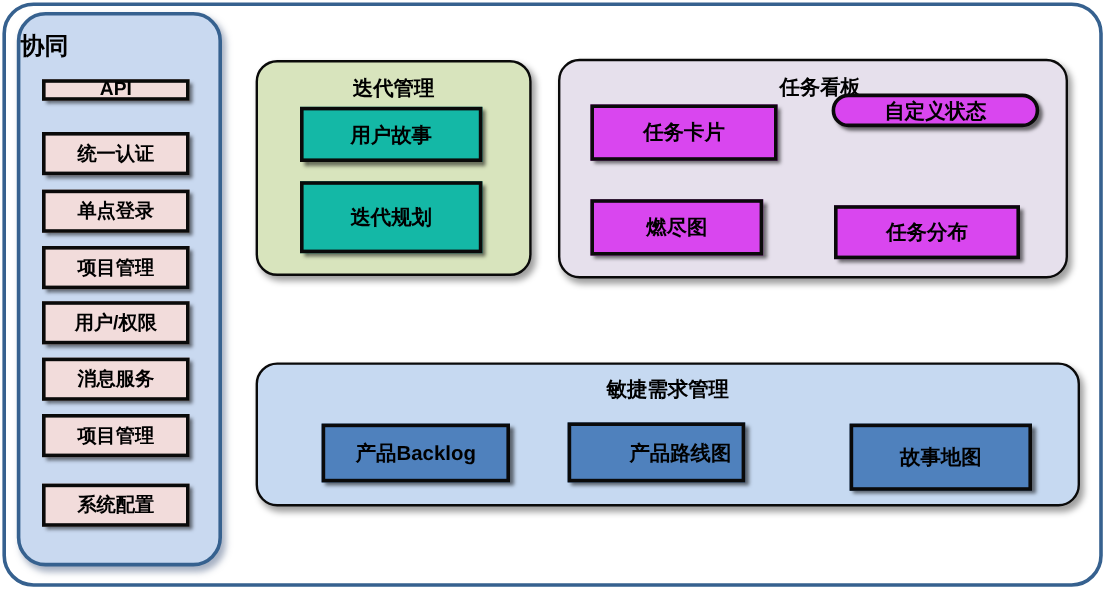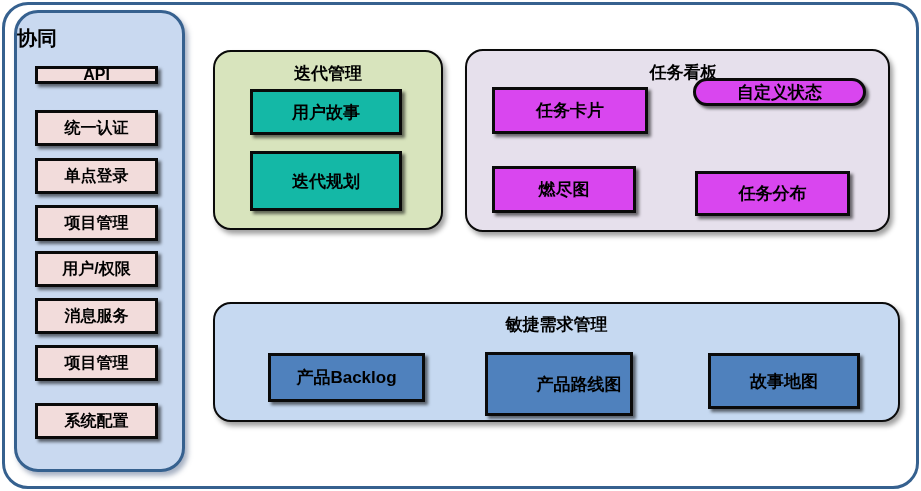--- a/index.html
+++ b/index.html
@@ -57,21 +57,21 @@
   
   .it-user-story{left:35px;top:37px;width:152px;height:46px;}
   .it-iter-plan{left:35px;top:99px;width:152px;height:60px;}
   
   .kb-task-card{left:25px;top:36px;width:156px;height:47px;}
   .kb-custom-status{left:226px;top:27px;width:173px;height:28px;border-radius:22px;}
   .kb-burndown{left:25px;top:115px;width:144px;height:47px;}
   .kb-task-dist{left:228px;top:120px;width:155px;height:45px;}
   
   .ag-backlog{left:53px;top:49px;width:157px;height:49px;}
-  .ag-roadmap{left:270px;top:48px;width:148px;height:64px;padding-left:40px;}
+  .ag-roadmap{left:258px;top:48px;width:148px;height:50px;padding-left:40px;}
   .ag-storymap{left:493px;top:49px;width:152px;height:56px;}
 </style>
 </head>
 <body>
 
 <div class="stage">
   <div class="frame"></div>
 
   <div class="sidebar">
     <div class="sidebar-title">协同</div>

